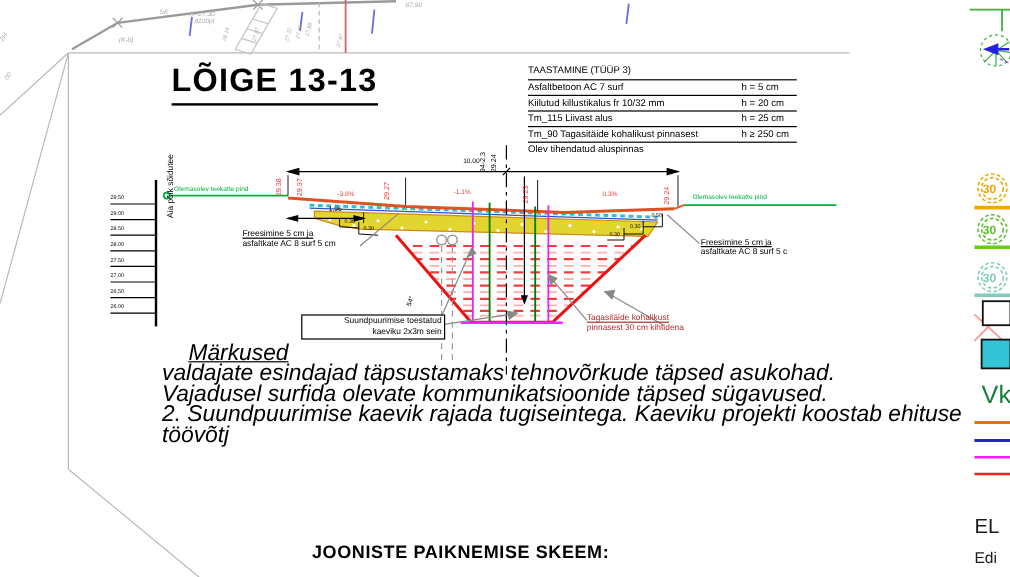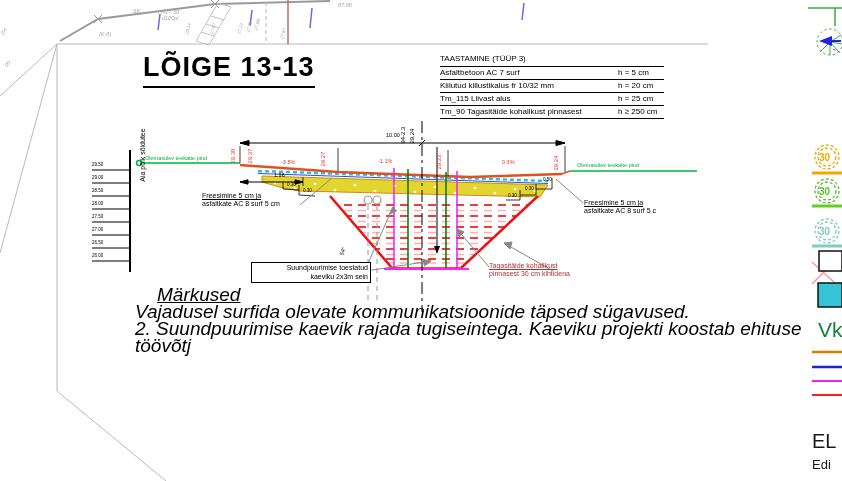--- a/index.html
+++ b/index.html
@@ -183,20 +183,24 @@
       <span class="spec-val">h = 20 cm</span>
     </div>
     <div class="spec-row">
       <span class="spec-lbl">Tm_115 Liivast alus</span>
       <span class="spec-val">h = 25 cm</span>
     </div>
     <div class="spec-row">
       <span class="spec-lbl">Tm_90 Tagasitäide kohalikust pinnasest</span>
       <span class="spec-val">h ≥ 250 cm</span>
     </div>
+    <div class="spec-row last">
+      <span class="spec-lbl">Olev tihendatud aluspinnas</span>
+      <span class="spec-val"></span>
+    </div>
   </div>
 
   <div class="t f4" style="left:92px;top:163px;">29.50</div>
   <div class="t f4" style="left:92px;top:176px;">29.00</div>
   <div class="t f4" style="left:92px;top:189px;">28.50</div>
   <div class="t f4" style="left:92px;top:202px;">28.00</div>
   <div class="t f4" style="left:92px;top:215px;">27.50</div>
   <div class="t f4" style="left:92px;top:228px;">27.00</div>
   <div class="t f4" style="left:92px;top:241px;">26.50</div>
   <div class="t f4" style="left:92px;top:254px;">26.00</div>
@@ -239,36 +243,38 @@
     <span style="display:block;">Suundpuurimise toestatud</span>
     <span style="display:block;">kaeviku 2x3m sein</span>
   </div>
   <div class="t f7 maroon" style="left:489px;top:262px;">
     <span class="u" style="display:block;">Tagasitäide kohalikust</span>
     <span style="display:block;">pinnasest 30 cm kihtidena</span>
   </div>
 
   <div class="notes">
     <div class="hd">Märkused</div>
+    <div>valdajate esindajad täpsustamaks tehnovõrkude täpsed asukohad.</div>
     <div>Vajadusel surfida olevate kommunikatsioonide täpsed sügavused.</div>
     <div>2. Suundpuurimise kaevik rajada tugiseintega. Kaeviku projekti koostab ehituse töövõtj</div>
   </div>
 
+  <div class="t bottomhd" style="left:260px;top:453px;">JOONISTE PAIKNEMISE SKEEM:</div>
 
   <div class="t f5 gray" style="left:133px;top:8px;">SK</div>
   <div class="t f5 gray" style="left:158px;top:9px;">H=27.30</div>
   <div class="t f5 gray" style="left:162px;top:15px;">d100pl</div>
   <div class="t f5 gray" style="left:99px;top:31px;">(K-8)</div>
   <div class="t f4 gray rot75" style="left:190px;top:30px;">28.14</div>
   <div class="t f4 gray rot75" style="left:215px;top:30px;">27.07</div>
   <div class="t f4 gray rot75" style="left:242px;top:30px;">27.12</div>
   <div class="t f4 gray rot75" style="left:251px;top:28px;">27.79</div>
   <div class="t f4 gray rot75" style="left:259px;top:26px;">27.88</div>
   <div class="t f4 gray rot75" style="left:285px;top:35px;">27.87</div>
   <div class="t f5 gray" style="left:338px;top:2px;">87.90</div>
   <div class="t f5 gray rot55" style="left:4px;top:30px;">2H</div>
   <div class="t f5 gray rot55" style="left:8px;top:62px;">00</div>
 
   <div class="t biglabel" style="left:818px;top:318px;font-size:21px;">Vk</div>
-  <div class="t" style="left:812px;top:430px;font-size:20px;color:#1a1a1a;">EL</div>
+  <div class="t" style="left:812px;top:430px;font-size:17px;color:#1a1a1a;">EL</div>
   <div class="t" style="left:812px;top:458px;font-size:13px;color:#1a1a1a;">Edi</div>
 
 </div>
 
 </body></html>

